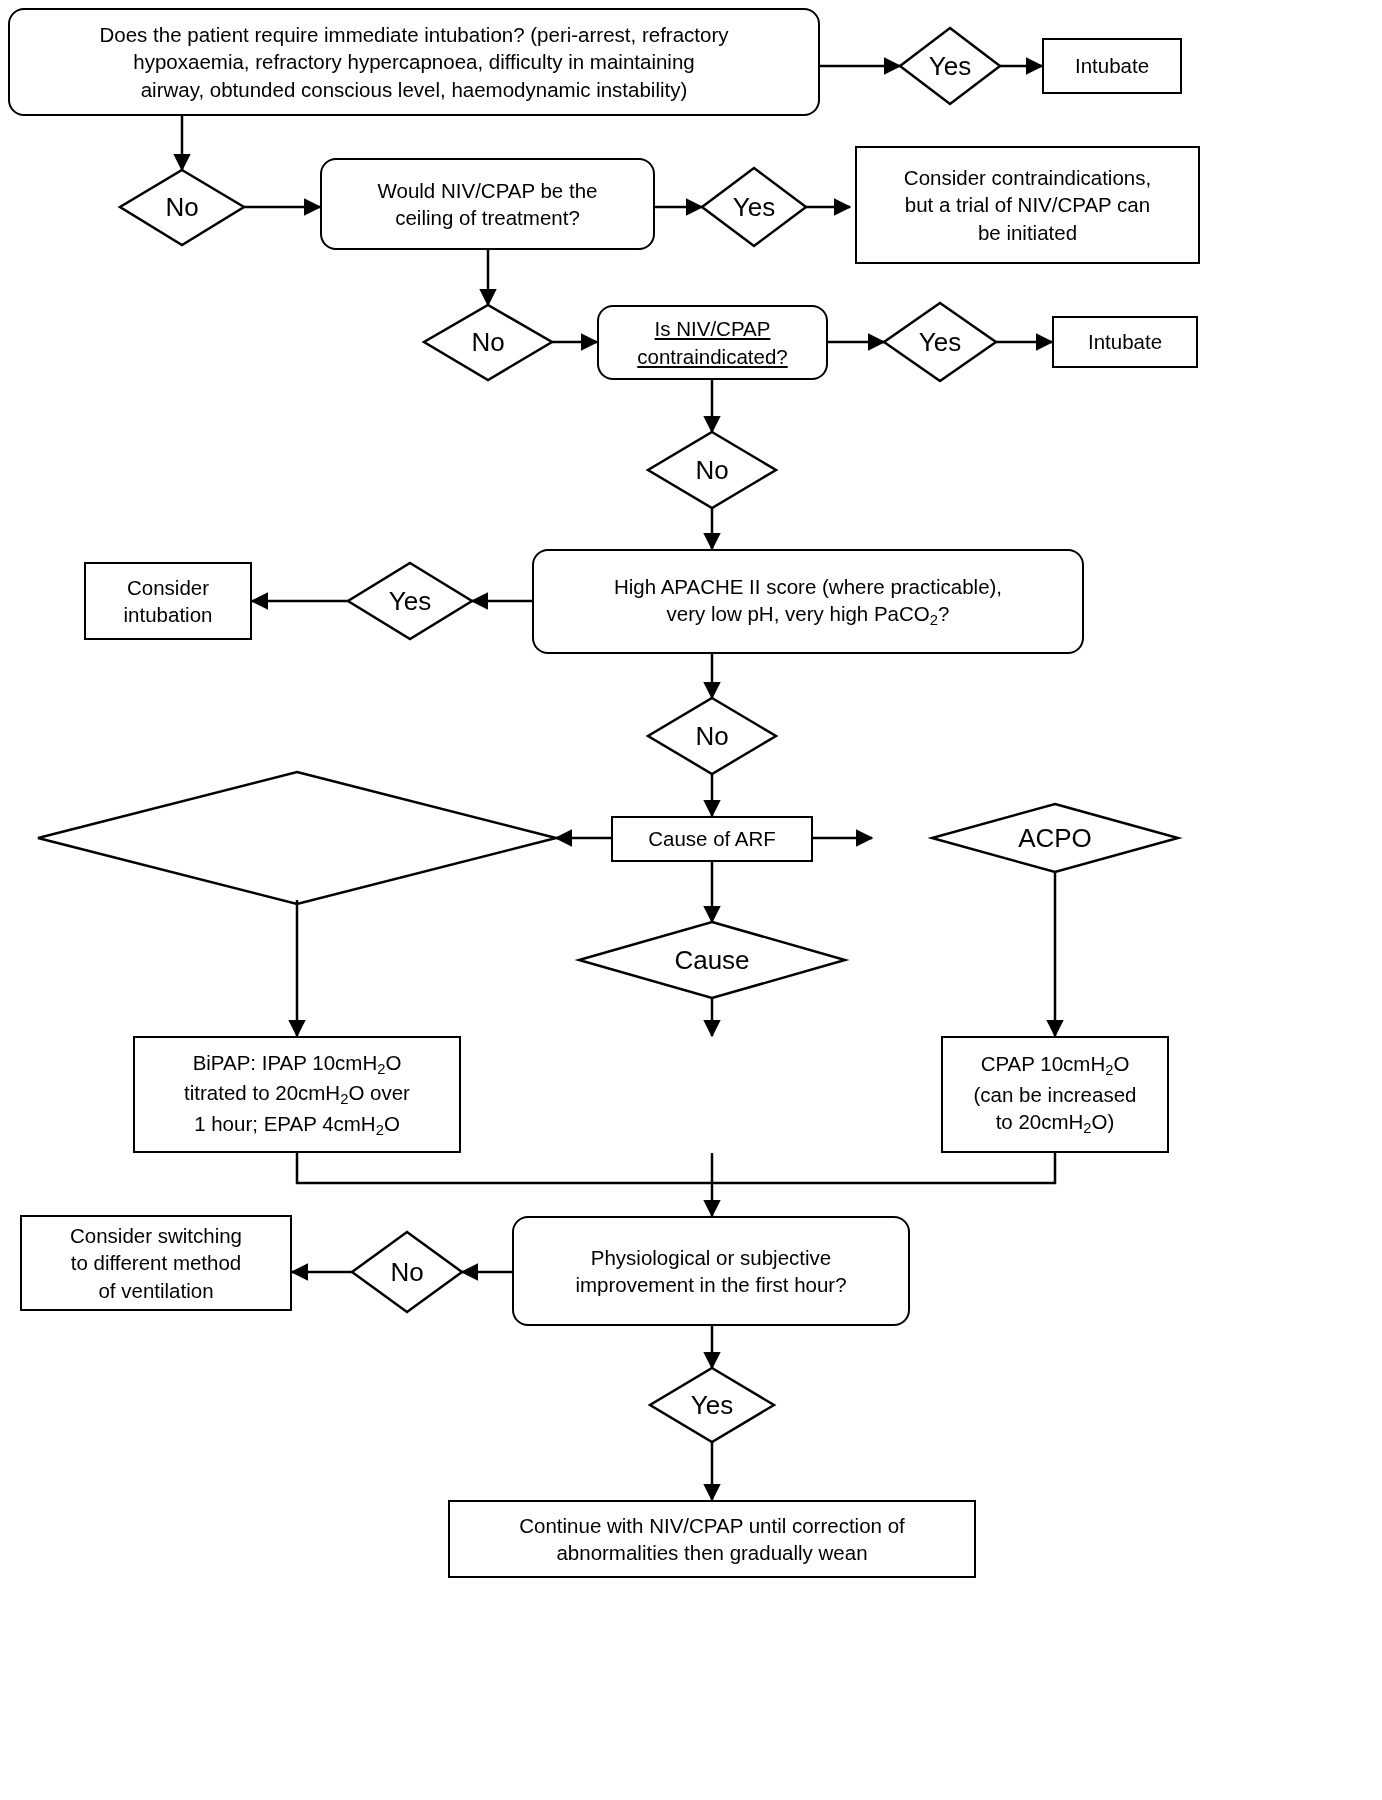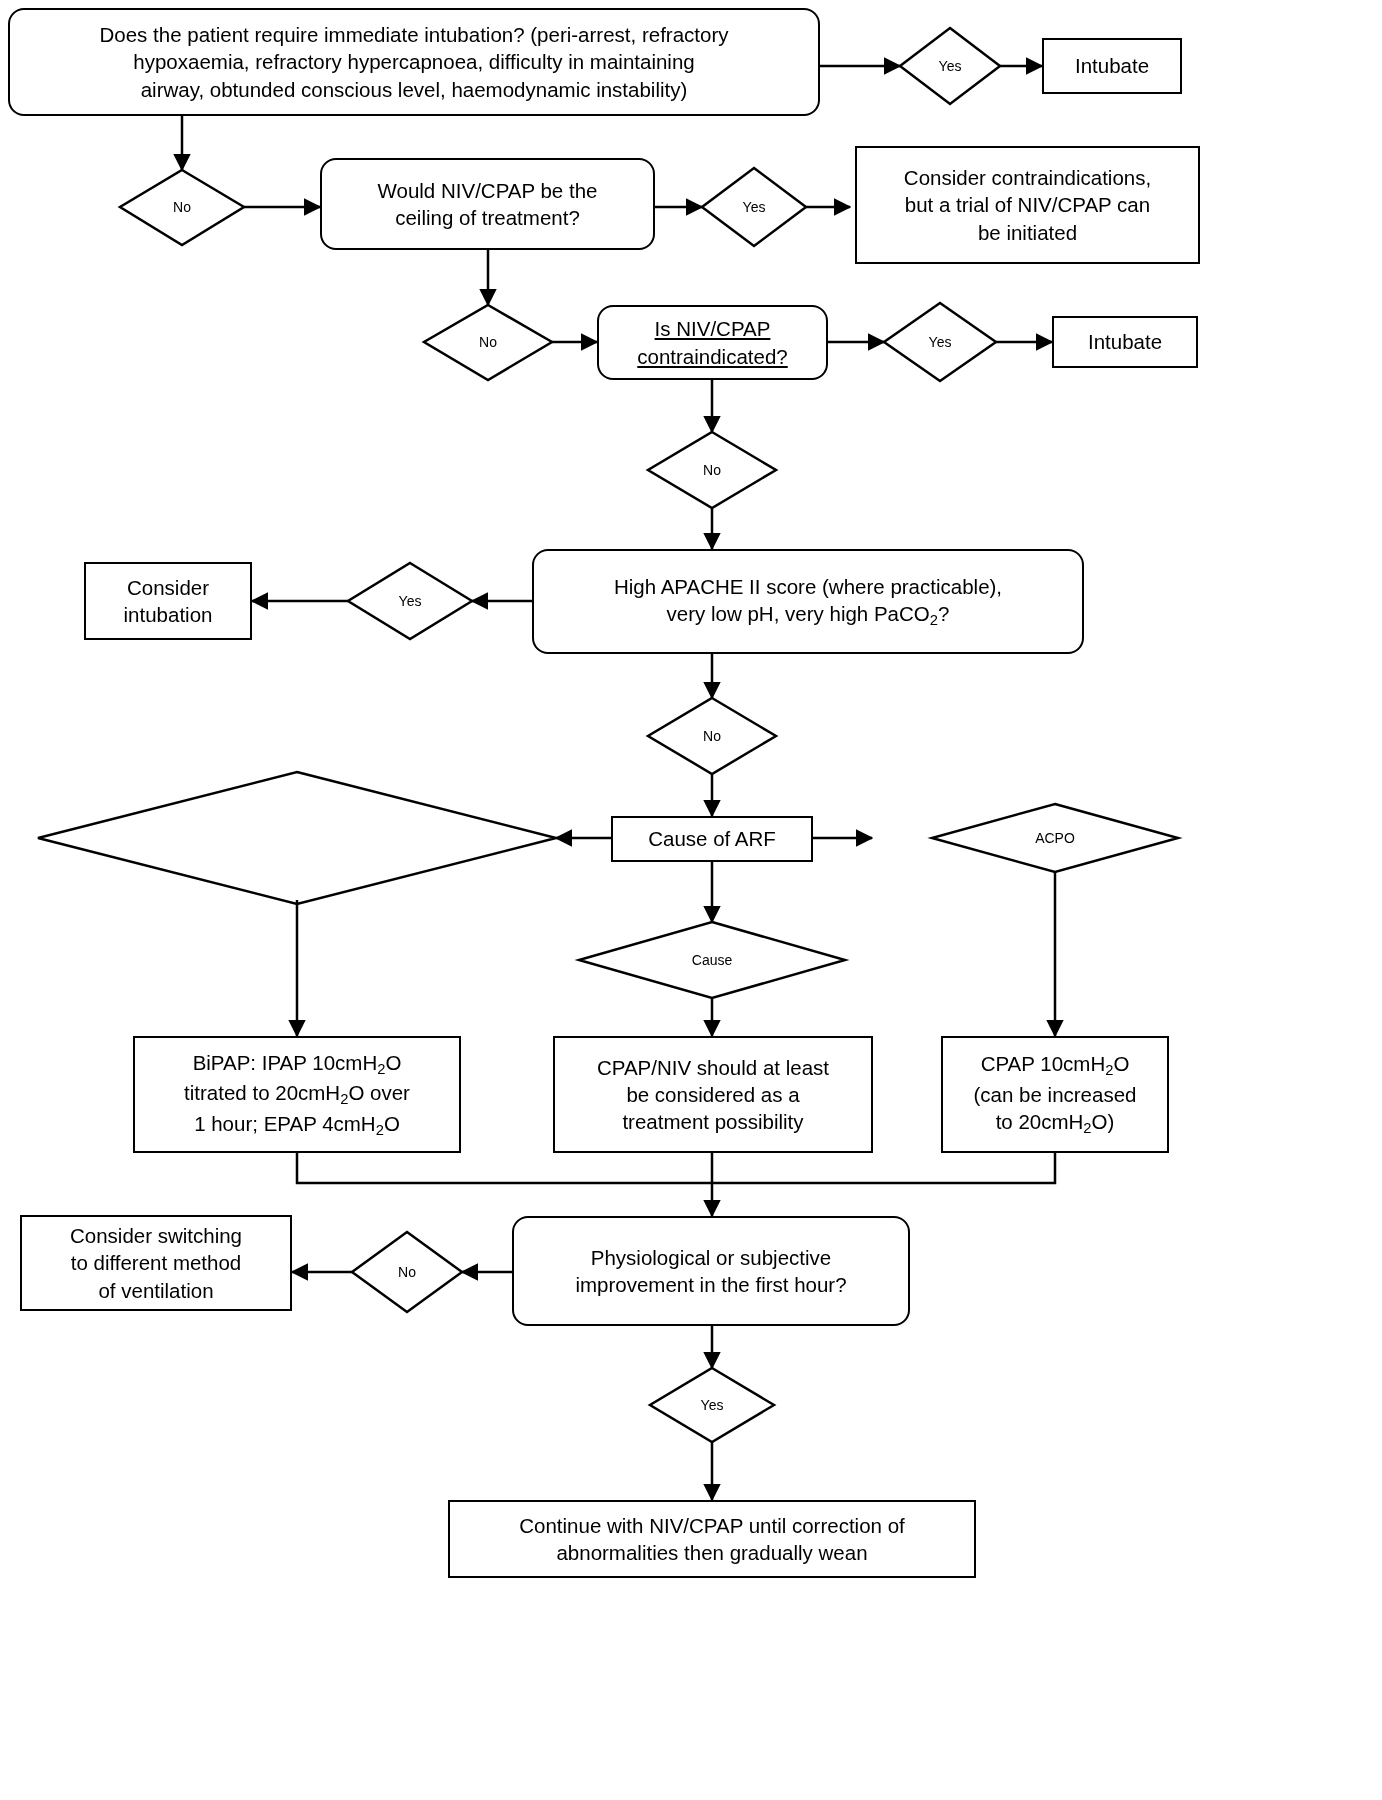--- a/index.html
+++ b/index.html
@@ -37,21 +37,21 @@
     z-index: 3;
   }
   .node.rounded { border-radius: 16px; }
   .node.rect { border-radius: 0; }
   .node .txt { display: block; white-space: pre-line; }
   .dlabel {
     position: absolute;
     display: flex;
     align-items: center;
     justify-content: center;
-    font-size: 14px;
+    font-size: 26px;
     color: #000;
     z-index: 4;
     pointer-events: none;
     text-align: right;
   }
   sub { font-size: 0.72em; vertical-align: -0.28em; }
 </style>
 </head>
 <body>
 
@@ -172,25 +172,20 @@
   </div>
 
   <div class="node rect" style="left:611px; top:816px; width:202px; height:46px;">
     <span class="txt">Cause of ARF</span>
   </div>
 
   <div class="node rect" style="left:133px; top:1036px; width:328px; height:117px;">
     <span class="txt">BiPAP: IPAP 10cmH<sub>2</sub>O<br>titrated to 20cmH<sub>2</sub>O over<br>1 hour; EPAP 4cmH<sub>2</sub>O</span>
   </div>
 
-  <div class="node rect" style="left:553px; top:1036px; width:320px; height:117px;">
-    <span class="txt">CPAP/NIV should at least
-be considered as a
-treatment possibility</span>
-  </div>
 
   <div class="node rect" style="left:941px; top:1036px; width:228px; height:117px;">
     <span class="txt">CPAP 10cmH<sub>2</sub>O<br>(can be increased<br>to 20cmH<sub>2</sub>O)</span>
   </div>
 
   <div class="node rounded" style="left:512px; top:1216px; width:398px; height:110px;">
     <span class="txt">Physiological or subjective
 improvement in the first hour?</span>
   </div>
 

